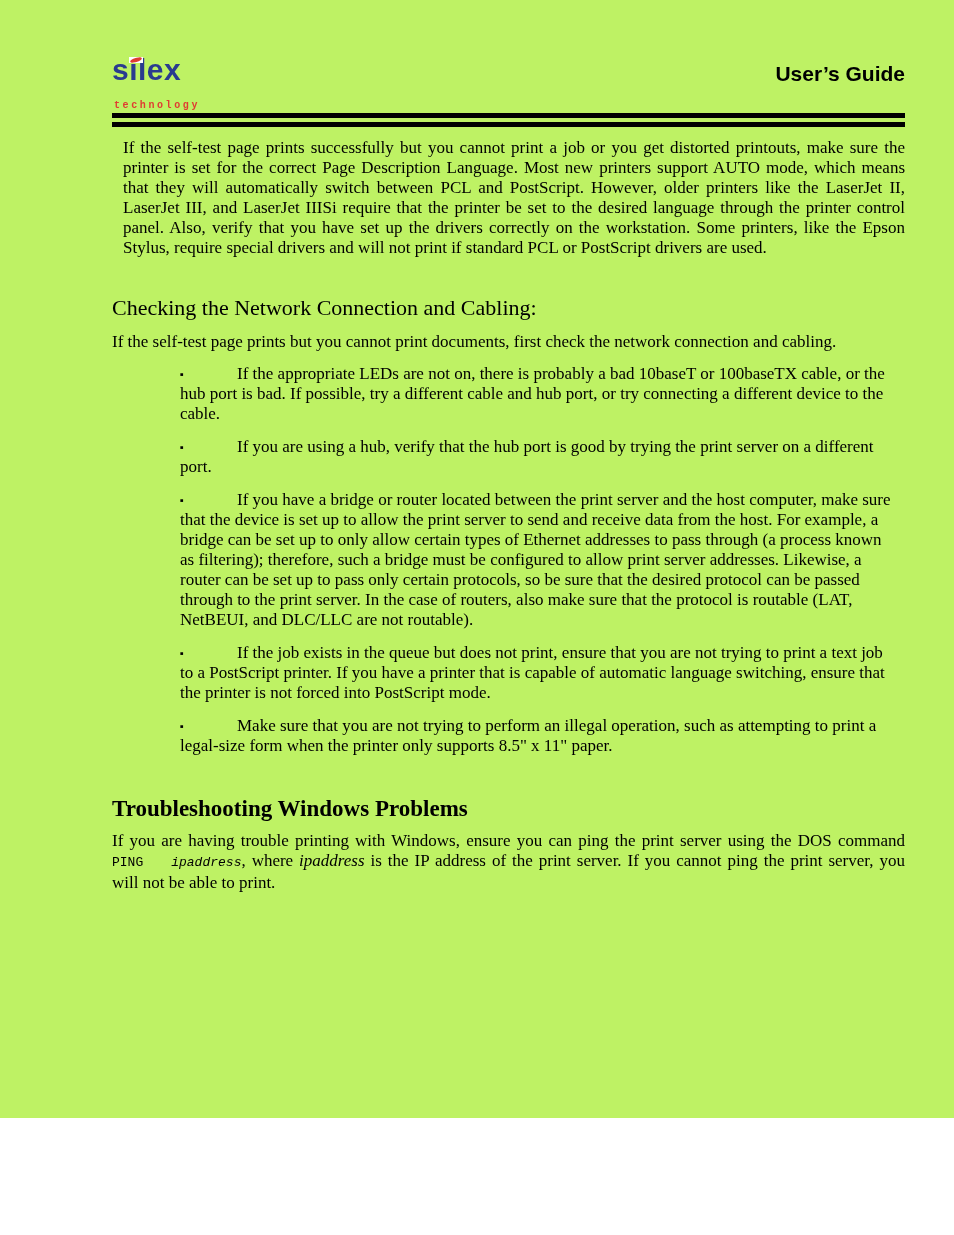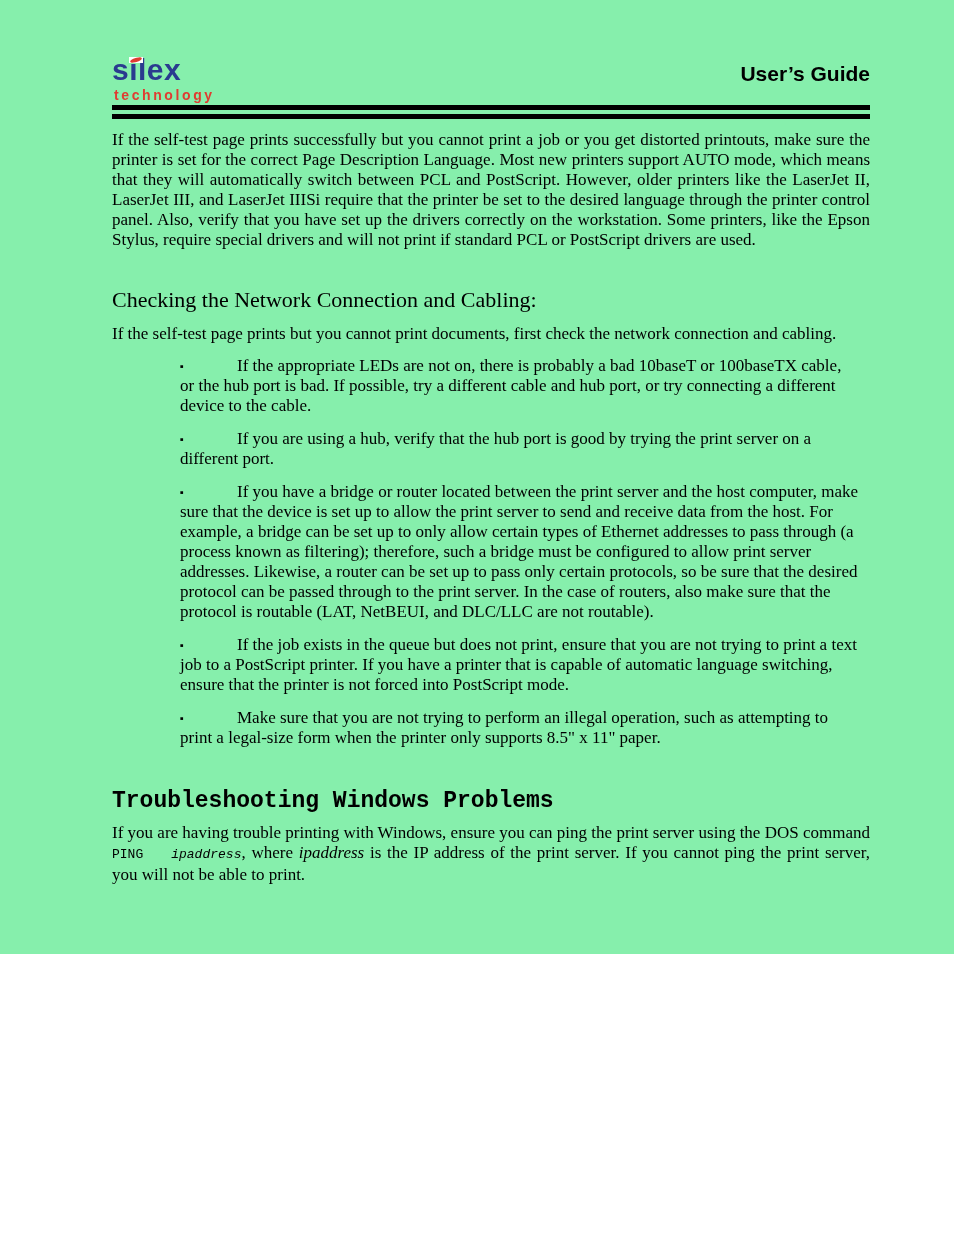--- a/index.html
+++ b/index.html
@@ -2,23 +2,23 @@
 <html><head>
 <meta charset="utf-8">
 <style>
   * { margin: 0; padding: 0; box-sizing: border-box; }
   html, body { background: #ffffff; }
   body { font-family: "Liberation Serif", serif; color: #000; }
 
   .page {
     position: relative;
     width: 954px;
-    height: 954px;
-    background: #86efac;
-    padding: 56px 84px 0 112px;
+    height: 1118px;
+    background: #bef264;
+    padding: 56px 49px 0 112px;
     overflow: hidden;
   }
 
   
   .page-header {
     display: flex;
     justify-content: space-between;
     align-items: flex-start;
   }
   .logo { position: relative; }
@@ -43,44 +43,44 @@
     position: absolute;
     left: 1px;
     top: 1px;
     width: 12px;
     height: 4px;
     background: #e03c31;
     border-radius: 50% 40% 50% 40%;
     transform: rotate(-14deg);
   }
   .logo-sub {
-    font-family: Liberation Sans, sans-serif;
+    font-family: Liberation Mono, monospace;
     font-weight: 700;
-    font-size: 14px;
+    font-size: 10px;
     letter-spacing: 2.6px;
     color: #e03c31;
-    margin-top: 4px;
+    margin-top: 17px;
     margin-left: 2px;
   }
   .doc-title {
     font-family: "Liberation Sans", sans-serif;
     font-weight: 700;
     font-size: 21px;
     margin-top: 6px;
   }
   .rule-a { height: 5px; background: #000; margin-top: 2px; }
   .rule-b { height: 5px; background: #000; margin-top: 4px; }
 
   
   .body-text {
     font-size: 17px;
     line-height: 20px;
   }
   .para-justify { text-align: justify; }
-  .intro { margin-top: 11px; }
+  .intro { margin-top: 11px; margin-left: 11px; }
 
   .h-serif {
     font-family: "Liberation Serif", serif;
     font-weight: 400;
     font-size: 22px;
     line-height: 22px;
     margin-top: 39px;
   }
   .lead { margin-top: 13px; }
 
@@ -94,21 +94,21 @@
   }
   ul.bullet-list li:first-child { margin-top: 10px; }
   .bmark {
     display: inline-block;
     width: 57px;
     font-size: 11px;
     vertical-align: 1px;
   }
 
   .h-sans {
-    font-family: Liberation Mono, monospace;
+    font-family: Liberation Serif, serif;
     font-weight: 700;
     font-size: 23px;
     line-height: 26px;
     margin-top: 40px;
   }
   .windows-para { margin-top: 9px; }
 
   .mono {
     font-family: "Liberation Mono", monospace;
     font-size: 13px;

